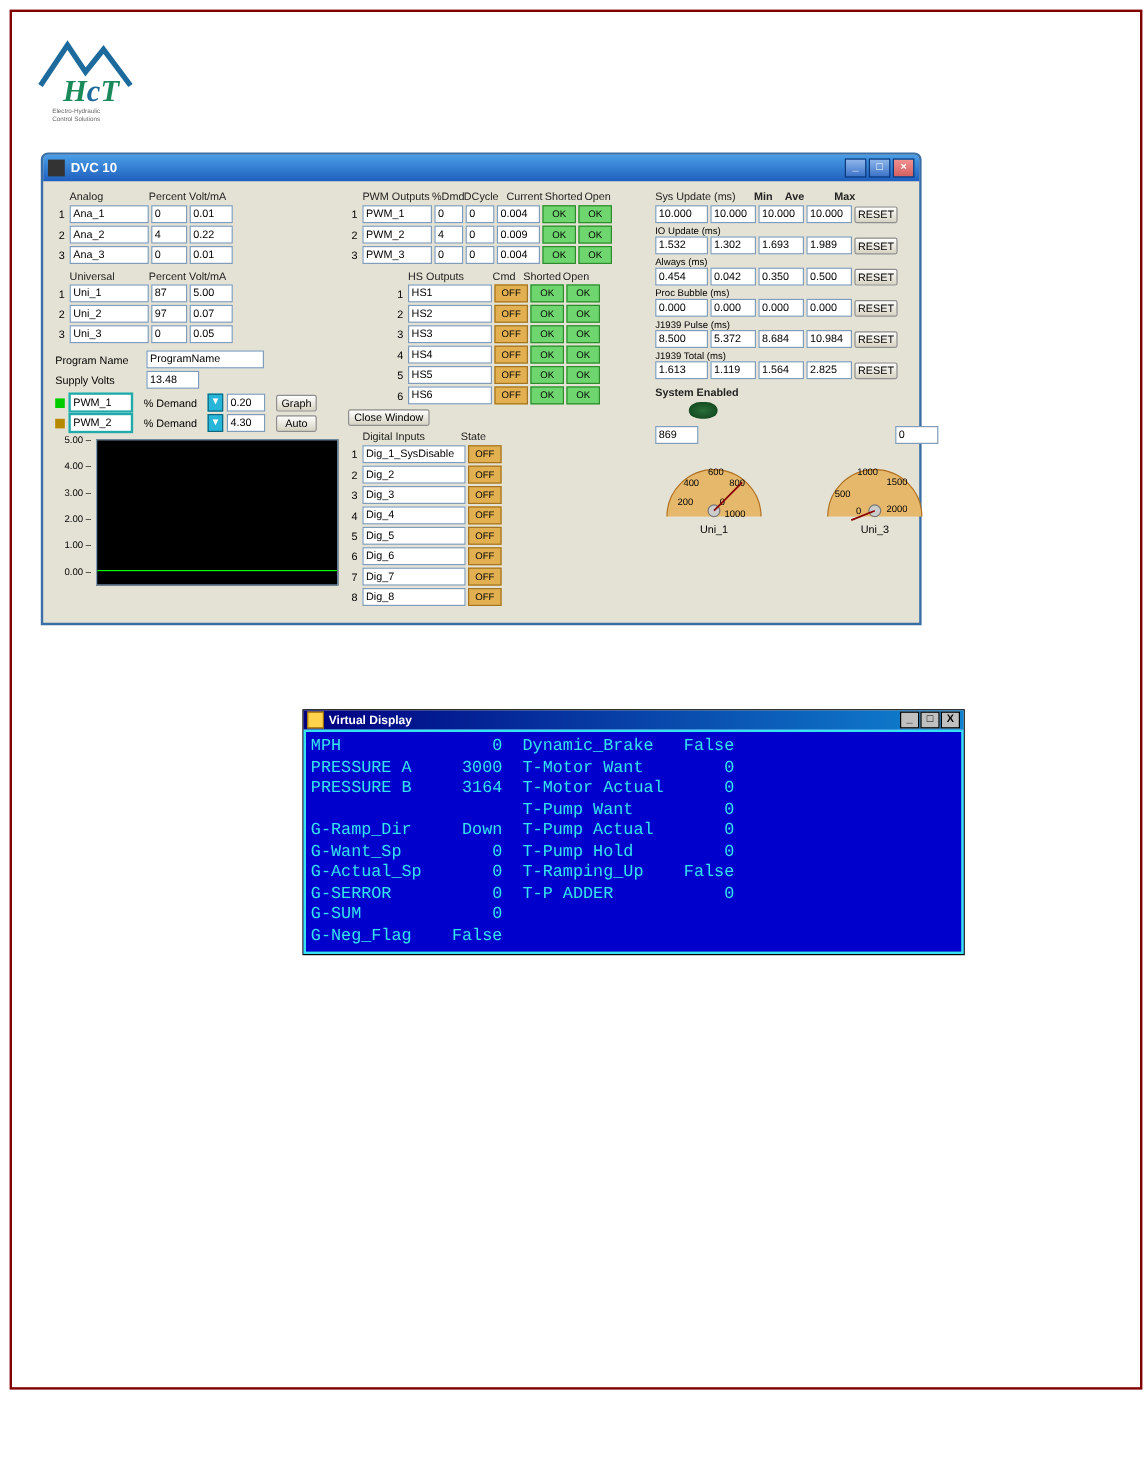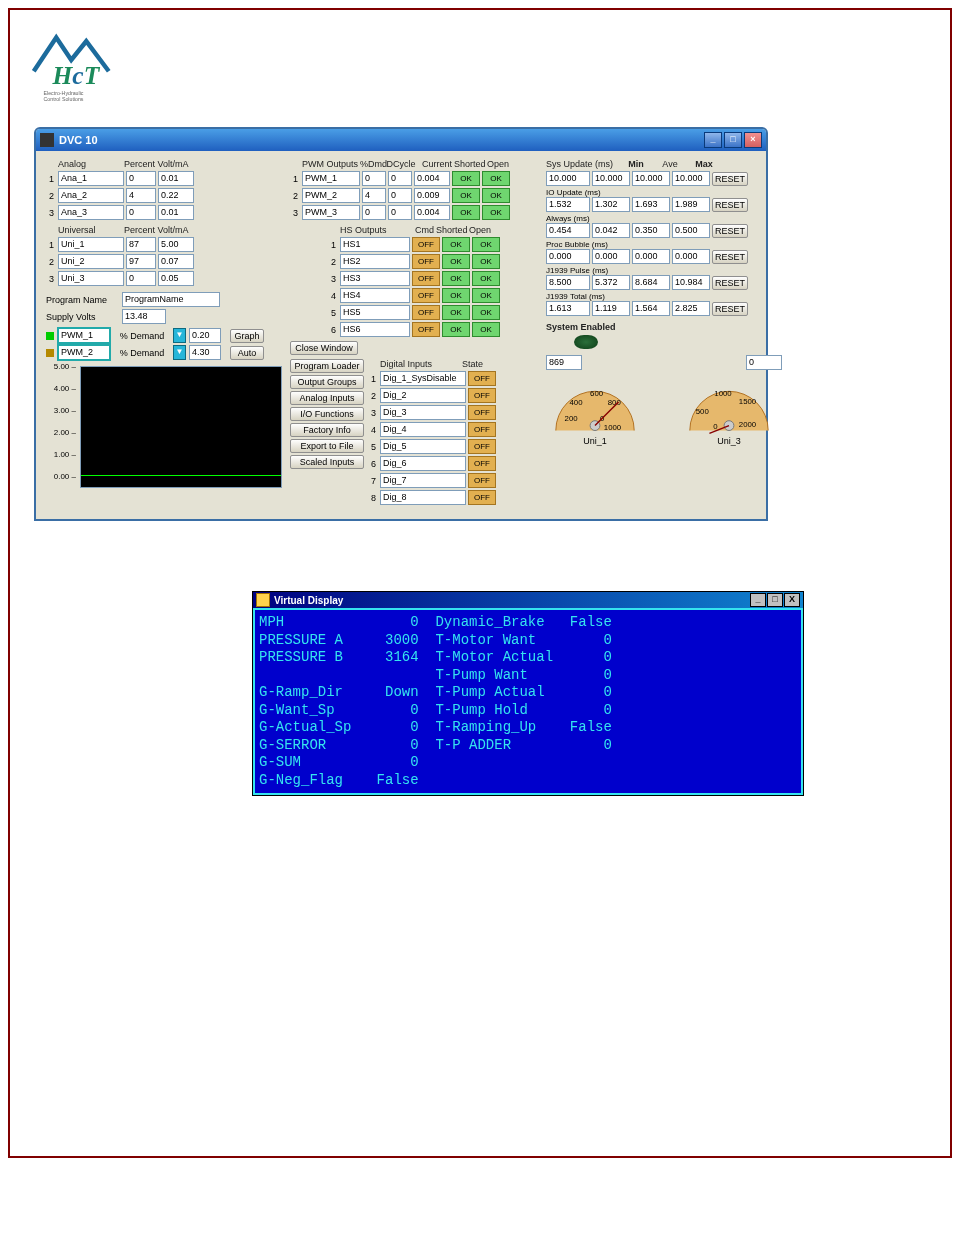--- a/index.html
+++ b/index.html
@@ -197,21 +197,21 @@
                 <span class="inp" style="width:18px">0</span>
                 <span class="inp" style="width:30px">0.004</span>
                 <span class="ok">OK</span>
                 <span class="ok">OK</span>
               </div>
             </div>
 
    <div class="headrow" style="margin-top:3px">
     <span style="width:48px"></span>
     <span class="h" style="width:64px">HS Outputs</span>
-    <span class="h" style="width:28px;text-align:right">Cmd</span>
+    <span class="h" style="width:28px;text-align:center">Cmd</span>
     <span class="h" style="width:28px;text-align:center">Shorted</span>
     <span class="h" style="width:28px;text-align:center">Open</span>
    </div>
    <div id="hs-rows">
               <div class="row" style="margin-left:38px">
                 <span class="num">1</span>
                 <span class="inp" style="width:64px">HS1</span>
                 <span class="off">OFF</span>
                 <span class="ok">OK</span>
                 <span class="ok">OK</span>
@@ -251,29 +251,20 @@
                 <span class="ok">OK</span>
                 <span class="ok">OK</span>
               </div>
             </div>
 
    <div style="display:flex;justify-content:flex-start;margin-top:2px">
     <span class="btn" style="width:66px">Close Window</span>
    </div>
 
    <div class="cols" style="margin-top:4px;gap:6px">
-    <div class="sidebtns" id="sidebtns">
-                <span class="btn">Program Loader</span>
-                <span class="btn">Output Groups</span>
-                <span class="btn">Analog Inputs</span>
-                <span class="btn">I/O Functions</span>
-                <span class="btn">Factory Info</span>
-                <span class="btn">Export to File</span>
-                <span class="btn">Scaled Inputs</span>
-              </div>
     <div class="col" style="width:140px">
      <div class="headrow">
                   <span class="h" style="width:10px"></span>
                   <span class="h" style="width:80px">Digital Inputs</span>
                   <span class="h">State</span>
                 </div>
      <div id="dig-rows">
                   <div class="row">
                     <span class="num">1</span>
                     <span class="inp" style="width:80px">Dig_1_SysDisable</span>
@@ -316,21 +307,21 @@
                   </div>
                 </div>
     </div>
    </div>
   </div>
 
   <div class="col timing" style="width:210px">
    <div class="headrow">
     <span class="h" style="width:72px">Sys Update (ms)</span>
     <span class="h" style="width:32px;text-align:center;font-weight:bold">Min</span>
-    <span class="h" style="width:32px;text-align:center;font-weight:normal">Ave</span>
+    <span class="h" style="width:32px;font-weight:bold">Ave</span>
     <span class="h" style="width:32px;text-align:center;font-weight:bold">Max</span>
    </div>
    <div id="timing-rows">
               <div class="row">
                 <span class="inp" style="width:38px">10.000</span>
                 <span class="inp" style="width:32px">10.000</span>
                 <span class="inp" style="width:32px">10.000</span>
                 <span class="inp" style="width:32px">10.000</span>
                 <span class="btn" style="width:34px">RESET</span>
               </div>

